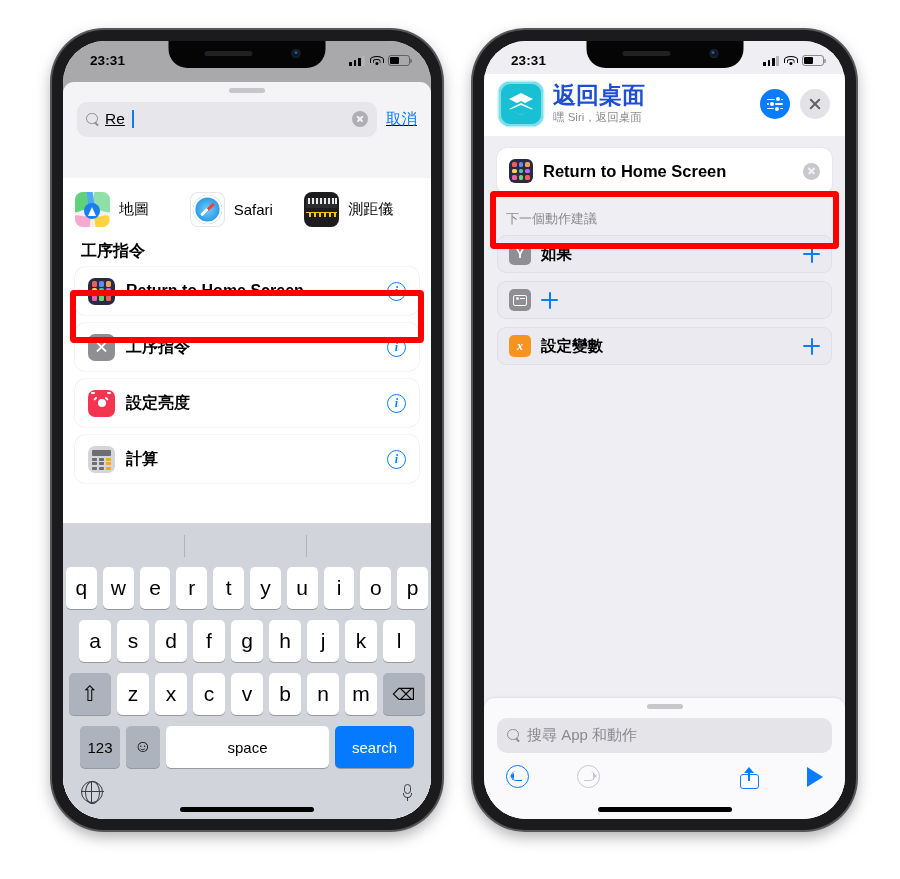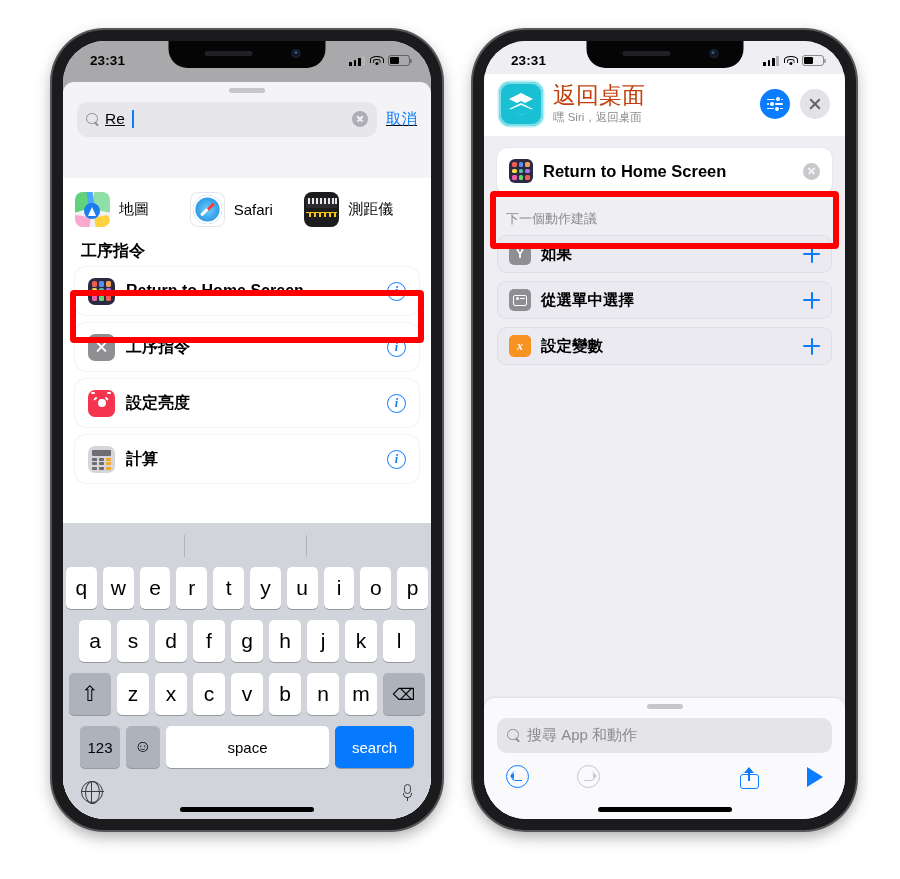--- a/index.html
+++ b/index.html
@@ -200,21 +200,21 @@
                 border-radius:3px; transform:skewX(0deg); }
   .stack span:nth-child(1){ top:0; clip-path:polygon(50% 0,100% 50%,50% 100%,0 50%);
                 border:none; background:#fff; height:12px; }
   .stack span:nth-child(2){ top:8px; clip-path:polygon(50% 0,100% 50%,50% 100%,0 50%);
                 border:none; background:#19c0d4; height:12px; }
   .stack span:nth-child(3){ top:10px; clip-path:polygon(50% 0,100% 50%,50% 100%,0 50%);
                 border:none; background:#fff; height:12px; }
   .stack span:nth-child(4){ top:12px; clip-path:polygon(50% 0,100% 50%,50% 100%,0 50%);
                 border:none; background:#19c0d4; height:10px; }
   .shTitles { flex:1; }
-  .shTitle { font-size:23px; font-weight:400; color:#c2410c; line-height:1.1; }
+  .shTitle { font-size:23px; font-weight:700; color:#1d4ed8; line-height:1.1; }
   .shSub { font-size:11.5px; color:#8e8e93; margin-top:2px; }
   .circbtn { width:30px; height:30px; border-radius:50%; flex:none; position:relative;
              display:flex; align-items:center; justify-content:center; }
   .circbtn.blue { background:#0a7cff; }
   .circbtn.gray { background:#e2e2e7; }
   .sliders { width:16px; height:13px; position:relative; }
   .sliders i { position:absolute; left:0; right:0; height:1.7px; background:#fff; border-radius:1px; }
   .sliders i:nth-child(1){top:1px;} .sliders i:nth-child(2){top:5.6px;} .sliders i:nth-child(3){top:10.2px;}
   .sliders b { position:absolute; width:4px; height:4px; border-radius:50%; background:#fff;
                box-shadow:0 0 0 1.3px #0a7cff; }
@@ -584,21 +584,20 @@
 
         <div class="suggCard">
           <div class="si gray">Y</div>
           <div class="lbl">如果</div>
           <div class="plus"></div>
         </div>
         <div class="suggCard">
           <div class="si gray">
               <div class="menuico"></div>
             </div>
-          <div class="lbl">從選單中選擇</div>
           <div class="plus"></div>
         </div>
         <div class="suggCard">
           <div class="si orange">x</div>
           <div class="lbl">設定變數</div>
           <div class="plus"></div>
         </div>
       </div>
 
       <div class="bottomSheet">

